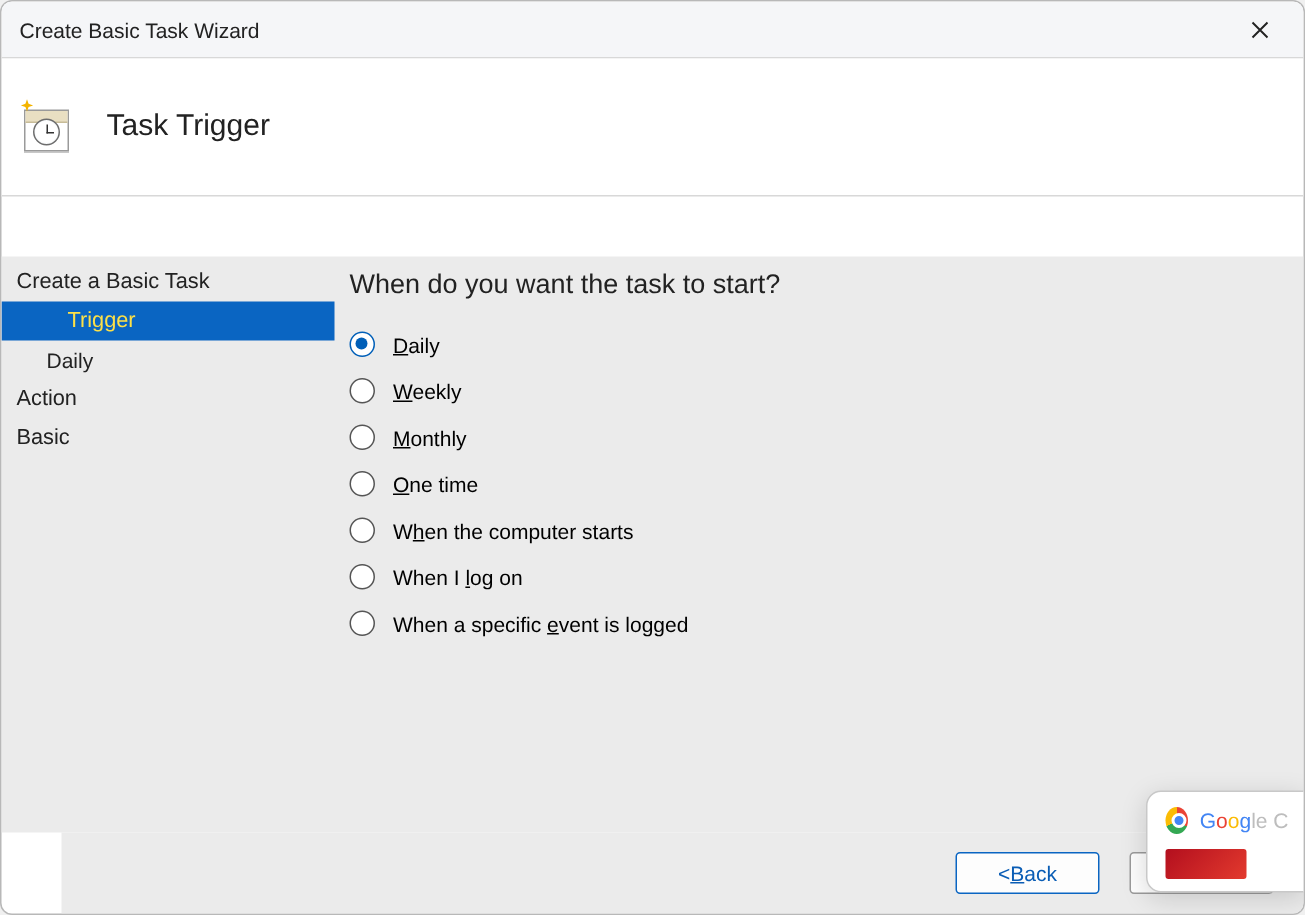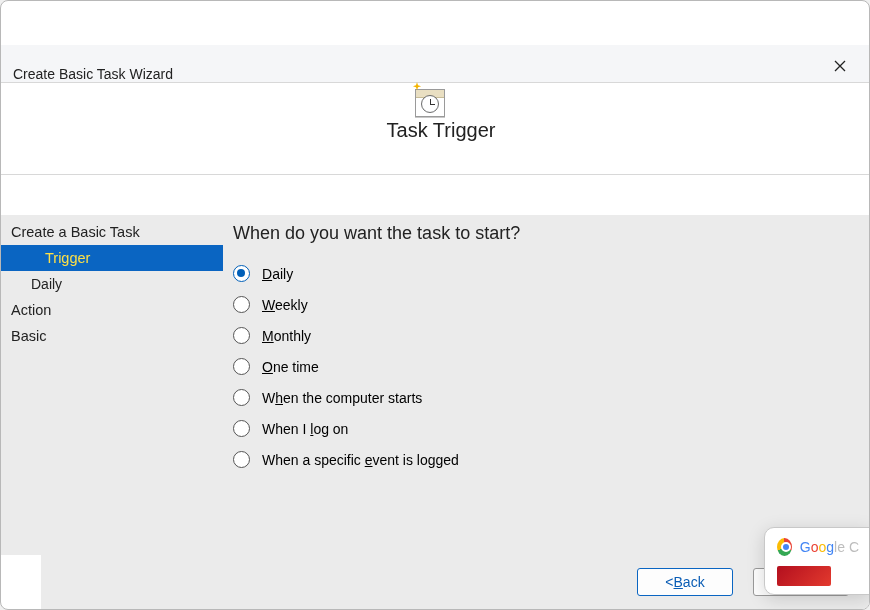--- a/index.html
+++ b/index.html
@@ -15,44 +15,42 @@
     background: #fff;
     border: 1px solid #b8b8b8;
     border-radius: 8px;
     display: flex; flex-direction: column;
     overflow: hidden;
     position: relative;
   }
   
   .titlebar {
     height: 38px;
-    display: flex; align-items: flex-end;
+    display: flex; align-items: center;
     justify-content: space-between;
     padding: 0 0 0 12px;
     background: #f5f6f8;
     border-bottom: 1px solid #d8d8d8;
-    margin-top: 44px;
   }
   .titlebar-title { font-size: 14px; color: #222; }
   .titlebar-close {
     width: 46px; height: 32px;
     display: flex; align-items: center; justify-content: center;
     margin-right: 6px;
     cursor: pointer;
   }
   .titlebar-close svg { width: 12px; height: 12px; }
 
   
   .header {
     height: 92px;
     background: #fff;
     border-bottom: 1px solid #d8d8d8;
     display: flex; align-items: center;
     padding-left: 12px;
-    flex-direction: column;
   }
   .header-icon {
     width: 36px; height: 36px;
     position: relative;
     margin-right: 22px;
   }
   .header-icon .calbox {
     position: absolute; left: 3px; top: 6px;
     width: 30px; height: 28px;
     background: #fff;

